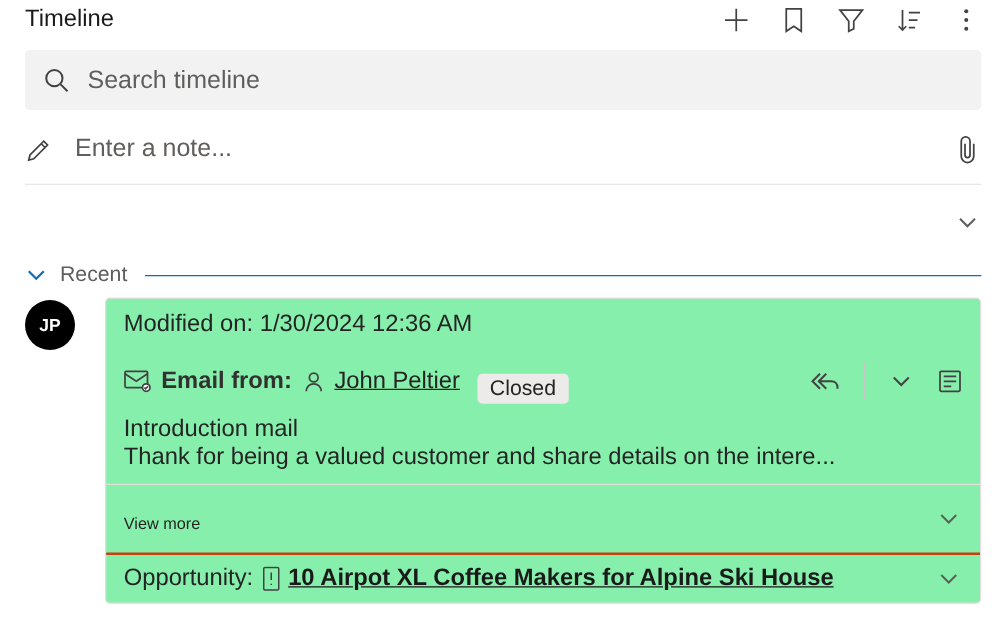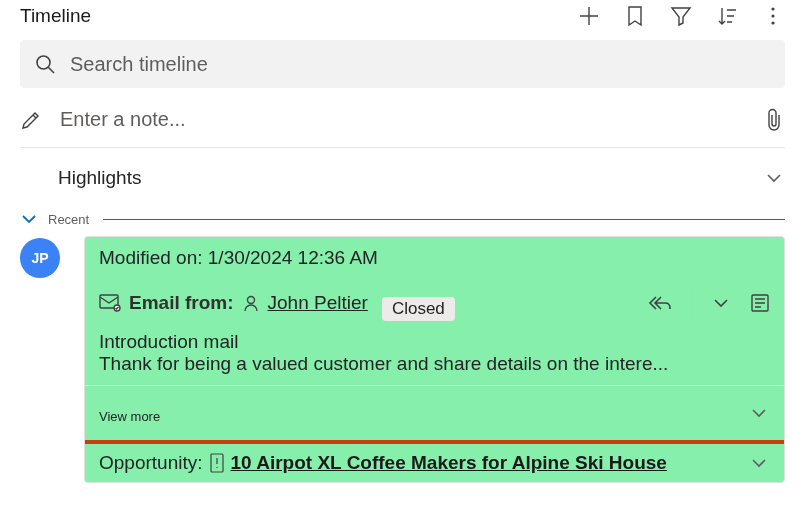--- a/index.html
+++ b/index.html
@@ -107,40 +107,40 @@
       align-items: center;
       gap: 10px;
     }
     .chevron-down {
       color: #0f6cbd;
       width: 18px;
       height: 18px;
       flex-shrink: 0;
     }
     .recent-label {
-      font-size: 13px;
+      font-size: 17px;
       color: #605e5c;
     }
     .recent-divider {
       flex: 1;
       height: 1px;
       background: #0f6cbd;
       margin-left: 4px;
     }
     .card-row {
       display: flex;
       margin: 8px 20px 0 20px;
       gap: 24px;
       align-items: flex-start;
     }
     .avatar {
       width: 40px;
       height: 40px;
       border-radius: 50%;
-      background: #3b82f6;
+      background: #000000;
       color: #fff;
       display: flex;
       align-items: center;
       justify-content: center;
       font-size: 14px;
       font-weight: 600;
       flex-shrink: 0;
       margin-top: 2px;
     }
     .card {
@@ -217,21 +217,21 @@
       border-top: 1px solid #e1dfdd;
       font-size: 13px;
       color: #242424;
       cursor: pointer;
     }
     .opportunity-row {
       display: flex;
       align-items: center;
       justify-content: space-between;
       padding: 8px 14px;
-      border-top: 4px solid #c2410c;
+      border-top: 2px solid #c2410c;
       font-size: 19px;
     }
     .opp-left {
       display: flex;
       align-items: center;
       gap: 6px;
     }
     .opp-label { color: #242424; }
     .priority-icon { color: #424242; }
     .opp-link {
@@ -312,21 +312,20 @@
         <svg width="26" height="26" viewBox="0 0 26 26">
           <defs>
             <linearGradient id="cg1" x1="0" y1="0" x2="1" y2="1">
               <stop offset="0%" stop-color="#5b5fc7"></stop>
               <stop offset="100%" stop-color="#c239b3"></stop>
             </linearGradient>
           </defs>
           <path d="M8 4c3 0 4 2 5 5s2 5 5 5c-3 0-4 2-5 5s-2 5-5 5c3 0 4-2 5-5s2-5 5-5c-3 0-4-2-5-5s-2-5-5-5z" fill="url(#cg1)" transform="translate(-2,-2) scale(1)"></path>
         </svg>
       </span>
-      <span class="highlights-label">Highlights</span>
     </div>
     <span>
       <svg width="22" height="22" viewBox="0 0 22 22" fill="none" stroke="#605e5c" stroke-width="1.6">
           <path d="M5 8l6 6 6-6"></path>
         </svg>
     </span>
   </div>
 
   <div class="recent-row">
     <span class="chevron-down">

